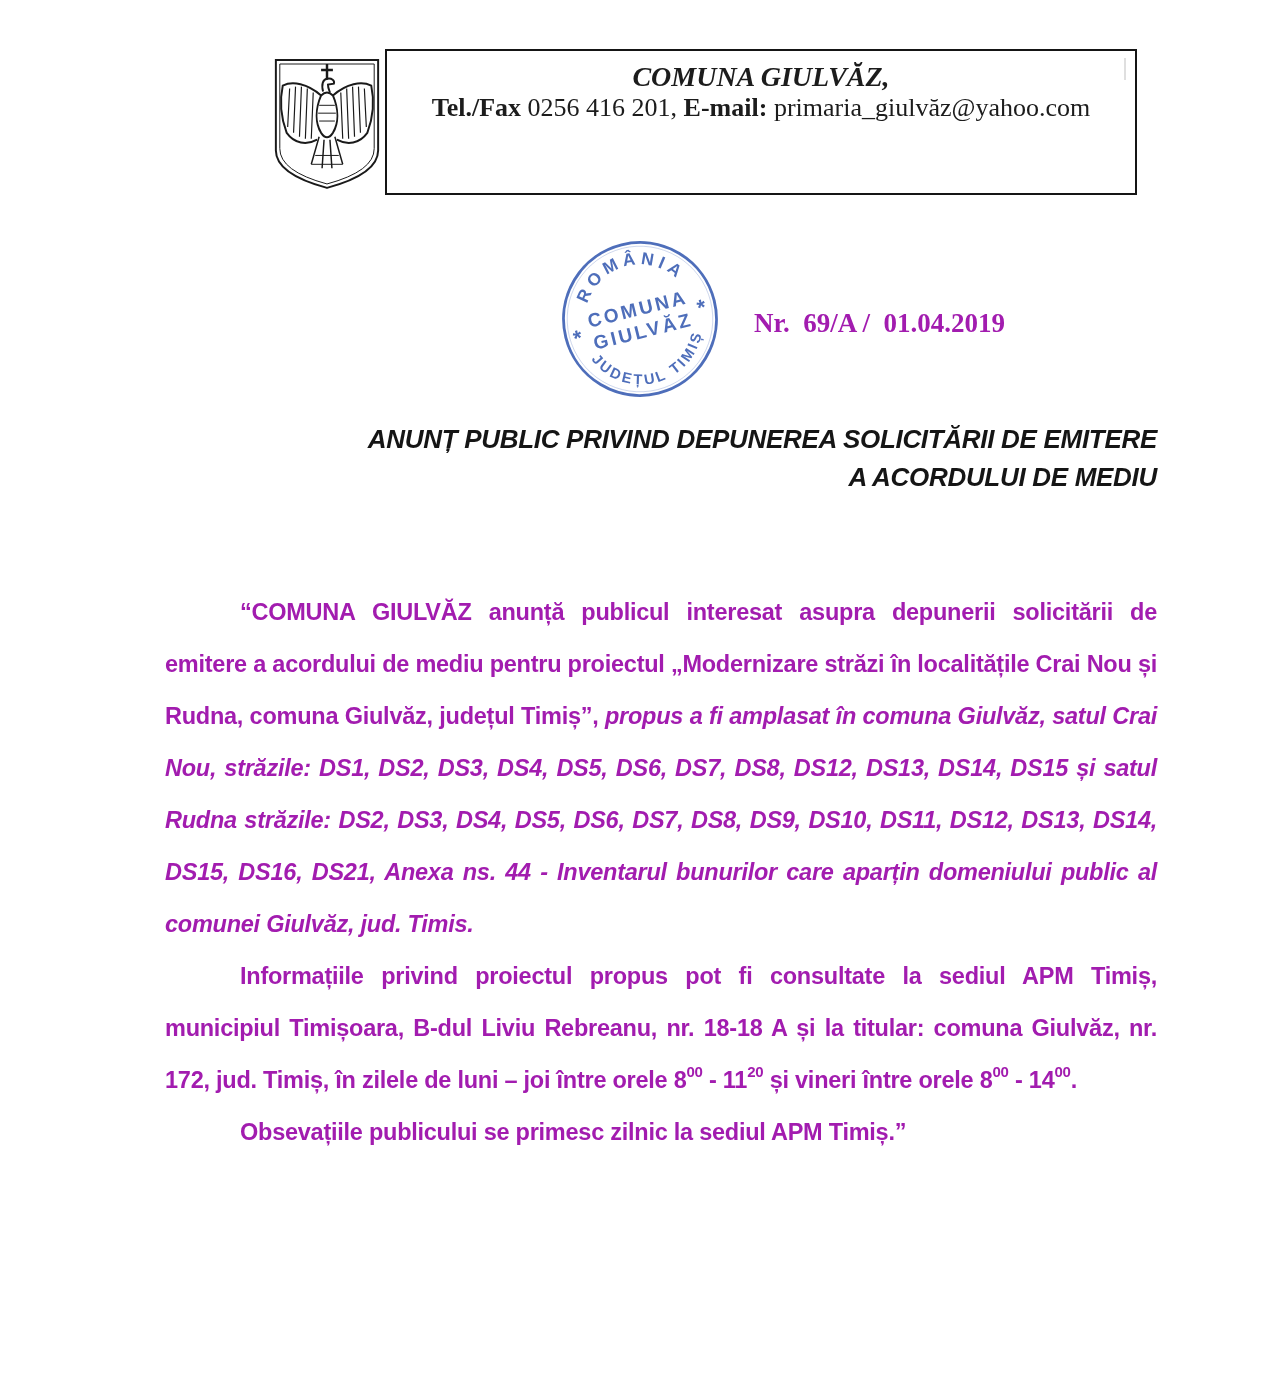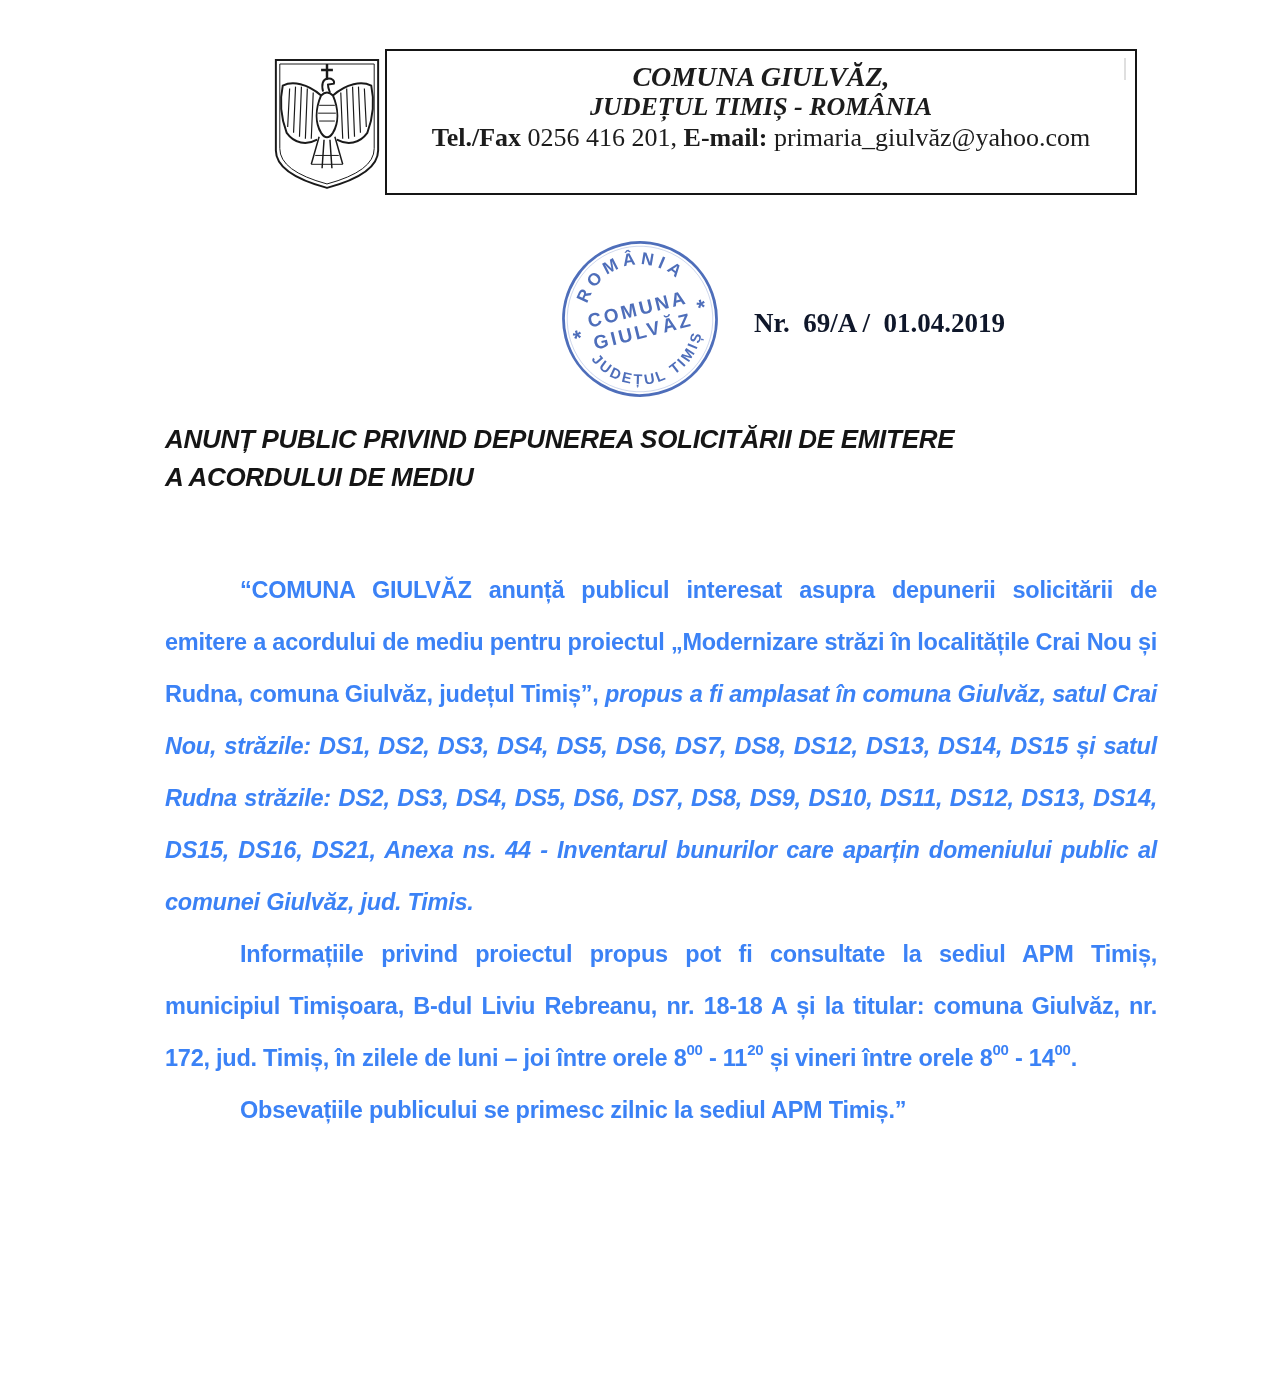--- a/index.html
+++ b/index.html
@@ -22,35 +22,35 @@
   .addr b, .contact b { font-weight:bold; }
 
   
   .stamp {
     position:absolute; left:549px; top:228px; width:182px; height:182px;
     filter:blur(0.5px); opacity:0.92;
   }
   .ref {
     position:absolute; left:754px; top:308px;
     font-family:"Liberation Serif", serif; font-weight:bold; font-size:27px;
-    white-space:pre; color:#0f172a;
+    white-space:pre; color:#a21caf;
   }
 
   
   .title {
-    position:absolute; left:165px; top:420px; width:992px; text-align:left;
+    position:absolute; left:165px; top:420px; width:992px; text-align:right;
     font-weight:bold; font-style:italic; font-size:26px; line-height:38px;
     letter-spacing:-0.3px; color:#151515;
   }
 
   
   .bodytext {
-    position:absolute; left:165px; top:564px; width:992px;
+    position:absolute; left:165px; top:586px; width:992px;
     font-weight:bold; font-size:23.5px; line-height:52px;
-    text-align:justify; letter-spacing:-0.25px; color:#3b82f6;
+    text-align:justify; letter-spacing:-0.25px; color:#a21caf;
   }
   .bodytext p { margin:0; text-indent:75px; }
   .it { font-style:italic; }
   sup { font-size:15px; line-height:0; position:relative; top:-2px; font-weight:bold; }
 
   
   .artifact { position:absolute; left:1124px; top:58px; width:2px; height:22px; background:#c9c9c9; opacity:0.6; }
 </style>
 </head>
 <body>
@@ -75,21 +75,20 @@
       <path d="M54,42 C48,56 48,70 54,80 C58,86 62,86 66,80 C72,70 72,56 66,42 C62,38 58,38 54,42 Z"></path>
       <path d="M52,52 H68 M51,60 H69 M52,68 H68" stroke-width="1"></path>
 
       <path d="M52,84 L44,112 M57,87 L55,116 M63,87 L65,116 M68,84 L76,112" stroke-width="1.5"></path>
       <path d="M44,112 L76,112 M48,103 L72,103" stroke-width="1"></path>
     </g>
   </svg>
 
   <div class="headbox">
     <div class="org">COMUNA GIULVĂZ,</div>
-    <div class="region">JUDEȚUL TIMIȘ - ROMÂNIA</div>
     <div class="contact"><b>Tel./Fax</b><span> 0256 416 201, </span><b>E-mail:</b><span> primaria_giulvăz@yahoo.com</span></div>
   </div>
 
   <div class="artifact"></div>
 
   <svg class="stamp" viewBox="0 0 200 200">
     <g transform="rotate(-14 100 100)" fill="none">
       <circle cx="100" cy="100" r="84" stroke="#3f62b5" stroke-width="3.2"></circle>
       <circle cx="100" cy="100" r="80" stroke="#3f62b5" stroke-width="0.8" opacity="0.35"></circle>
       <defs>

